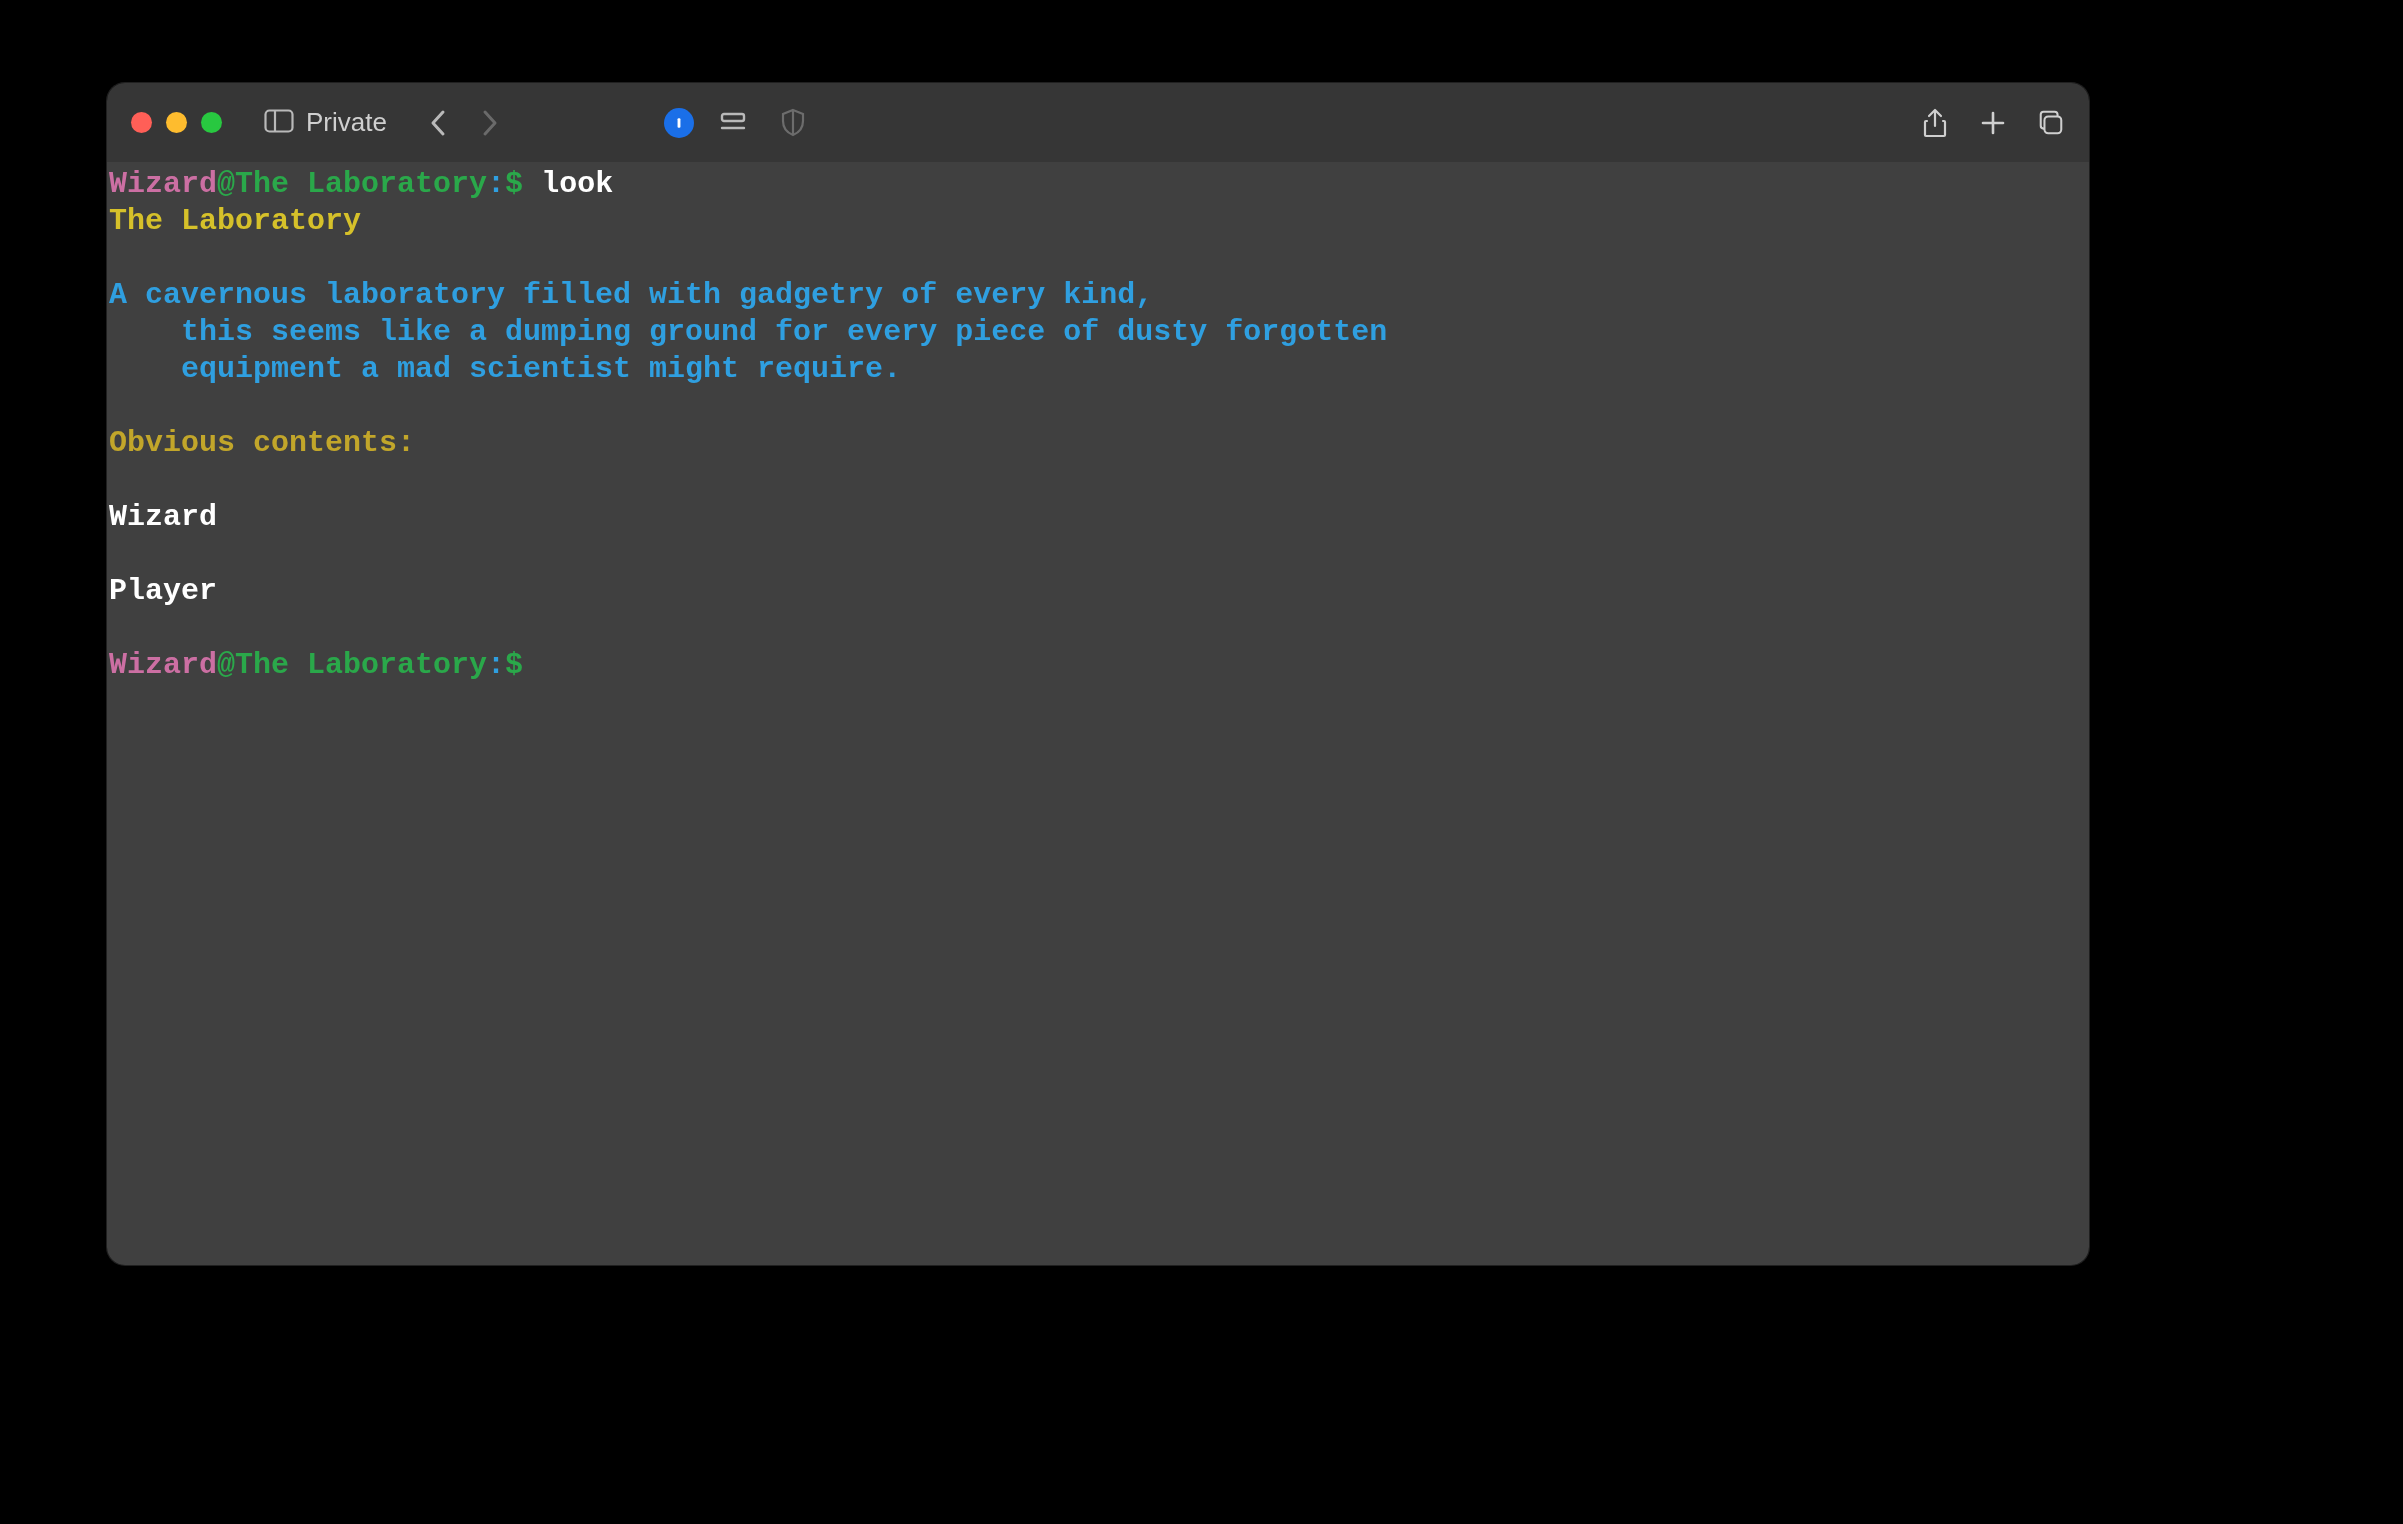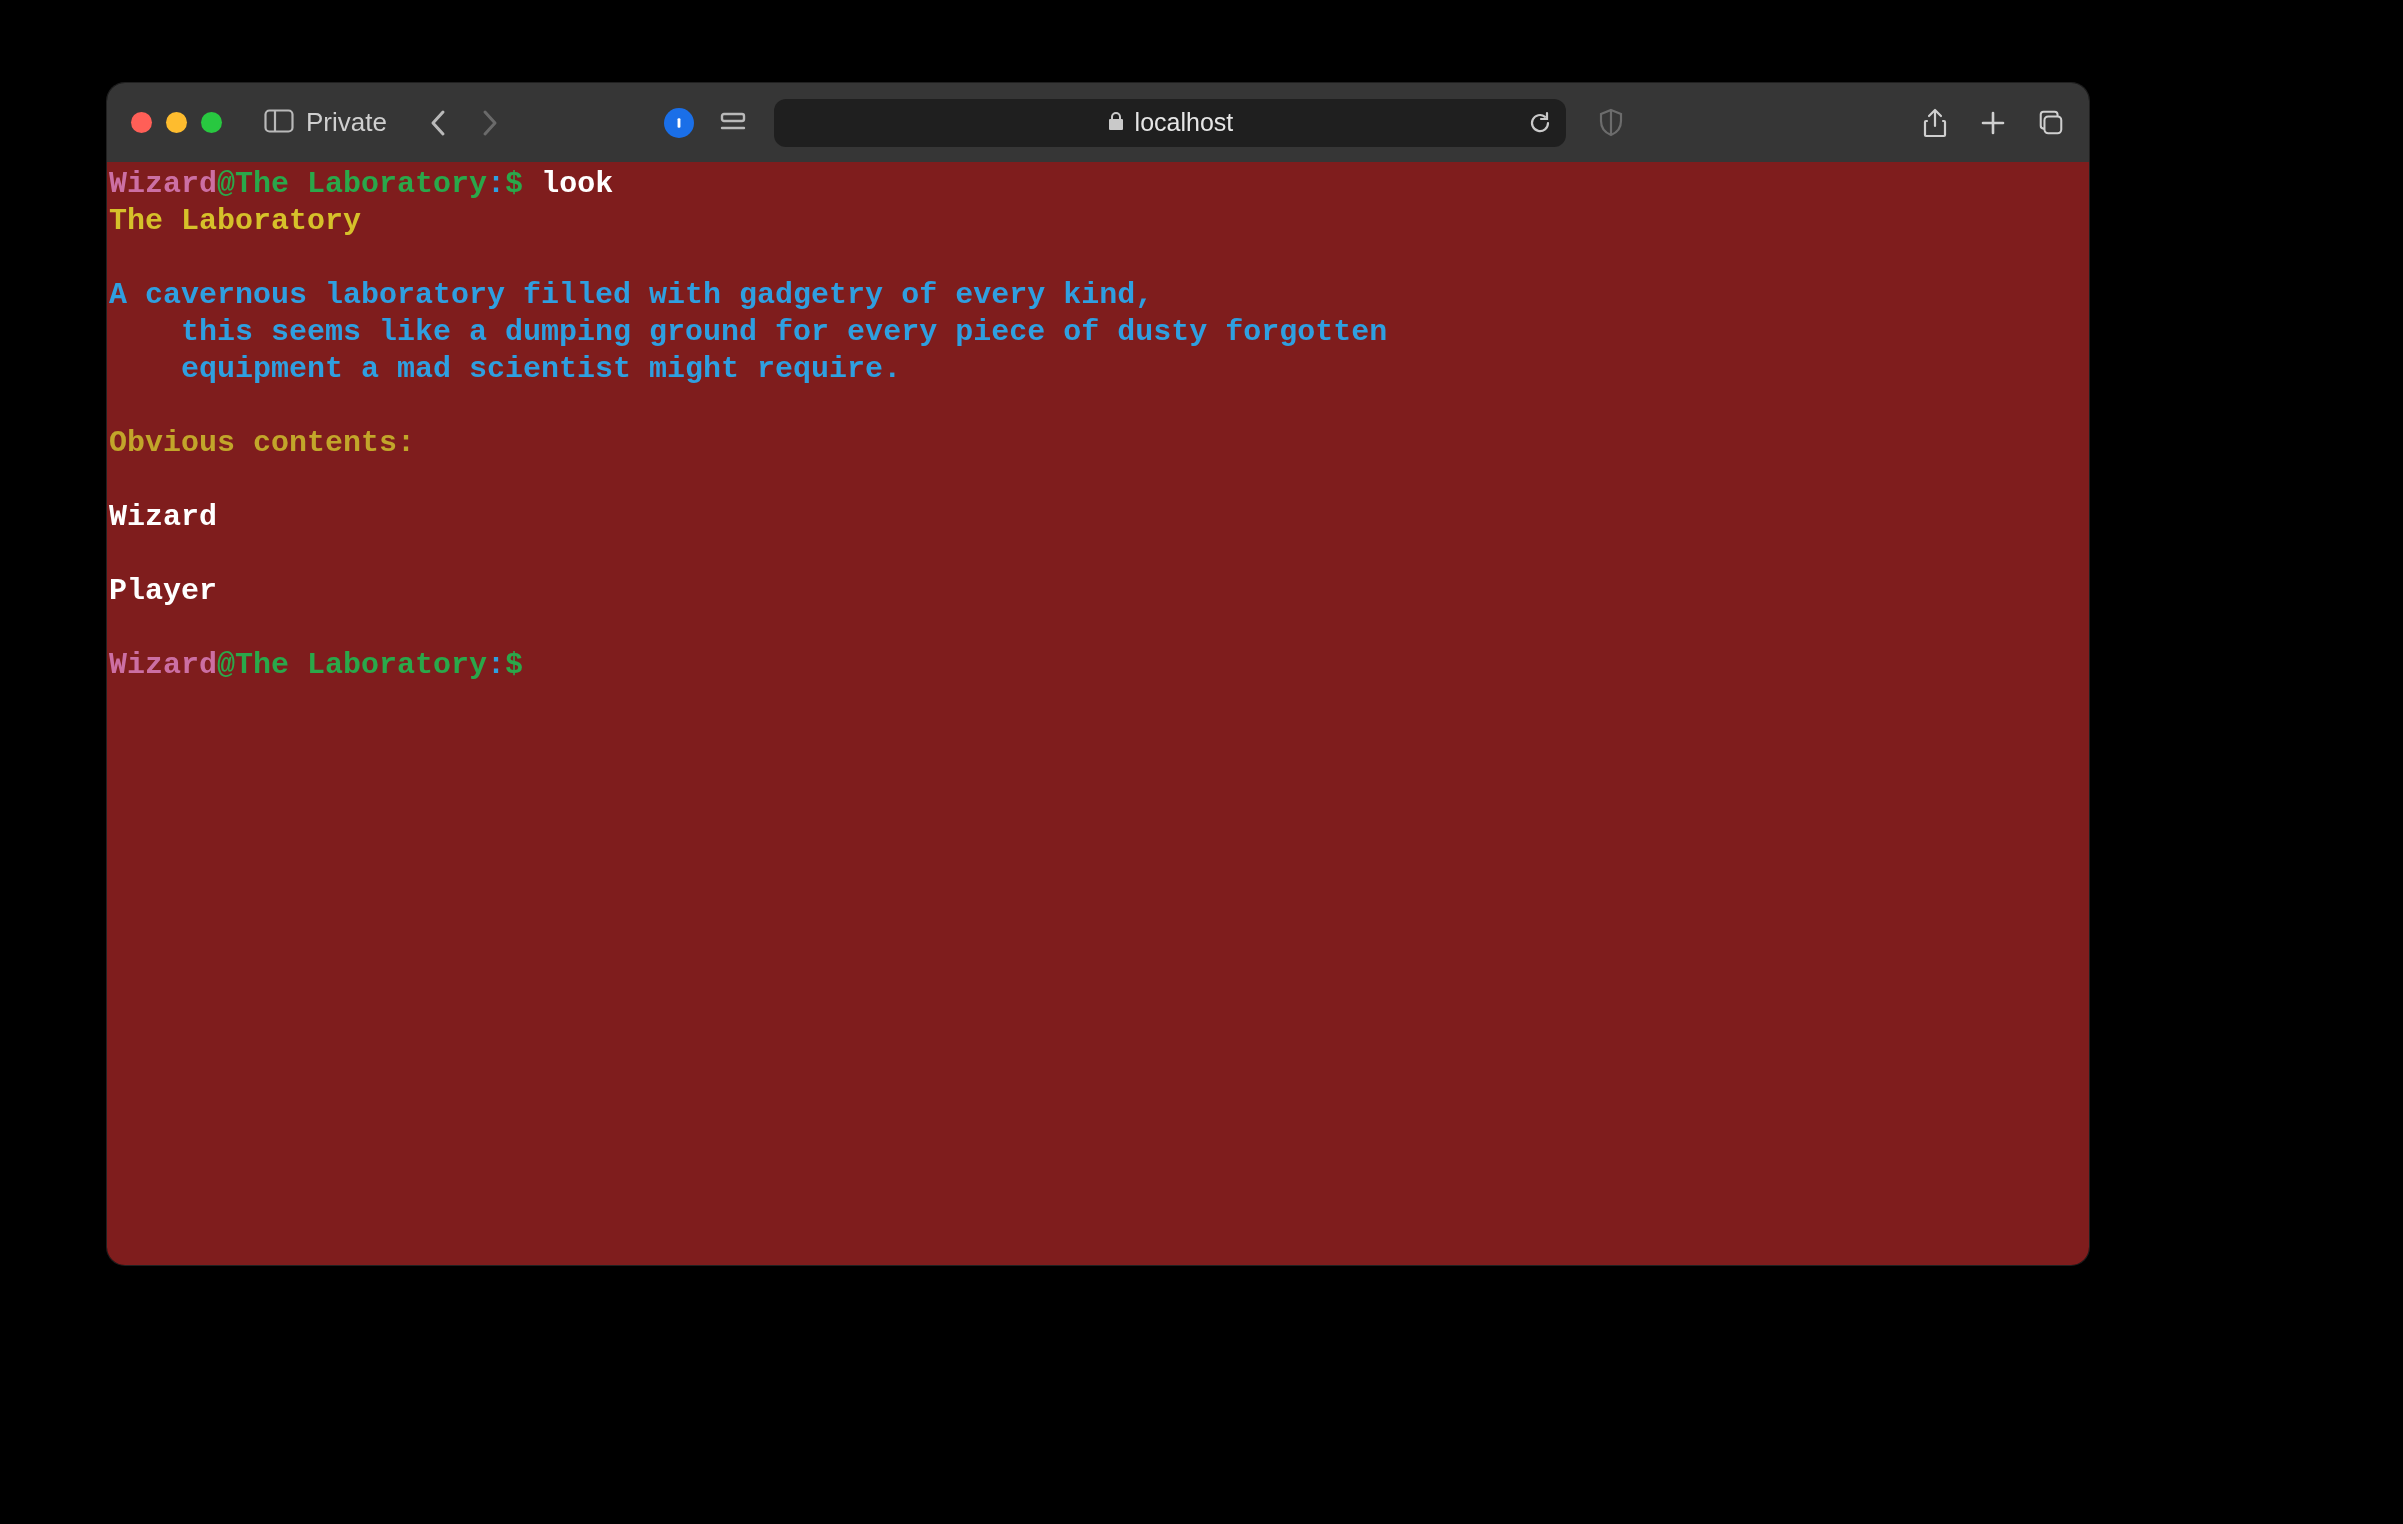--- a/index.html
+++ b/index.html
@@ -68,21 +68,21 @@
     .reload-btn svg { width: 24px; height: 24px; }
     .shield { margin-left: 14px; color: #6c6c6c; display:flex; }
     .shield svg { width: 26px; height: 30px; }
     .toolbar-right { margin-left: auto; display: flex; align-items: center; gap: 30px; color: #cfcfcf; }
     .tb-btn { background: none; border: none; color: #cfcfcf; display:flex; align-items:center; justify-content:center; }
     .tb-btn svg { width: 28px; height: 30px; }
     .content {
       position: absolute;
       left: 0; right: 0;
       top: 79px; bottom: 0;
-      background: #7f1d1d;
+      background: #404040;
       padding: 4px 0 0 0;
     }
     .term {
       font-family: "Menlo", "Courier New", monospace;
       font-size: 30px;
       line-height: 37px;
       font-weight: 700;
       white-space: pre;
       color: #fff;
       padding-left: 2px;
@@ -140,36 +140,20 @@
         </svg>
     </div>
 
     <div class="format-btn">
       <svg viewBox="0 0 26 22" fill="none" stroke="#b9b9b9" stroke-width="2.4" stroke-linecap="round">
         <rect x="2" y="2" width="22" height="7" rx="2"></rect>
         <line x1="2" y1="16" x2="24" y2="16"></line>
       </svg>
     </div>
 
-    <div class="address-bar">
-      <div class="address-center">
-        <span class="lock-icon">
-          <svg viewBox="0 0 18 20">
-              <path d="M4 8V6a5 5 0 0 1 10 0v2h1a1 1 0 0 1 1 1v9a1 1 0 0 1-1 1H3a1 1 0 0 1-1-1V9a1 1 0 0 1 1-1h1zm2 0h6V6a3 3 0 0 0-6 0v2z"></path>
-            </svg>
-        </span>
-        <span>localhost</span>
-      </div>
-      <span class="reload-btn">
-        <svg viewBox="0 0 24 24" fill="none" stroke="currentColor" stroke-width="2.2" stroke-linecap="round">
-            <path d="M20 12a8 8 0 1 1-3-6.2"></path>
-            <polyline points="19 2 19 8 13 8"></polyline>
-          </svg>
-      </span>
-    </div>
 
     <span class="shield">
       <svg viewBox="0 0 26 30" fill="none" stroke="currentColor" stroke-width="2.2">
           <path d="M13 2l10 4v7c0 8-5 12-10 14C8 25 3 21 3 13V6l10-4z"></path>
           <line x1="13" y1="2" x2="13" y2="27"></line>
         </svg>
     </span>
 
     <div class="toolbar-right">
       <button class="tb-btn">

